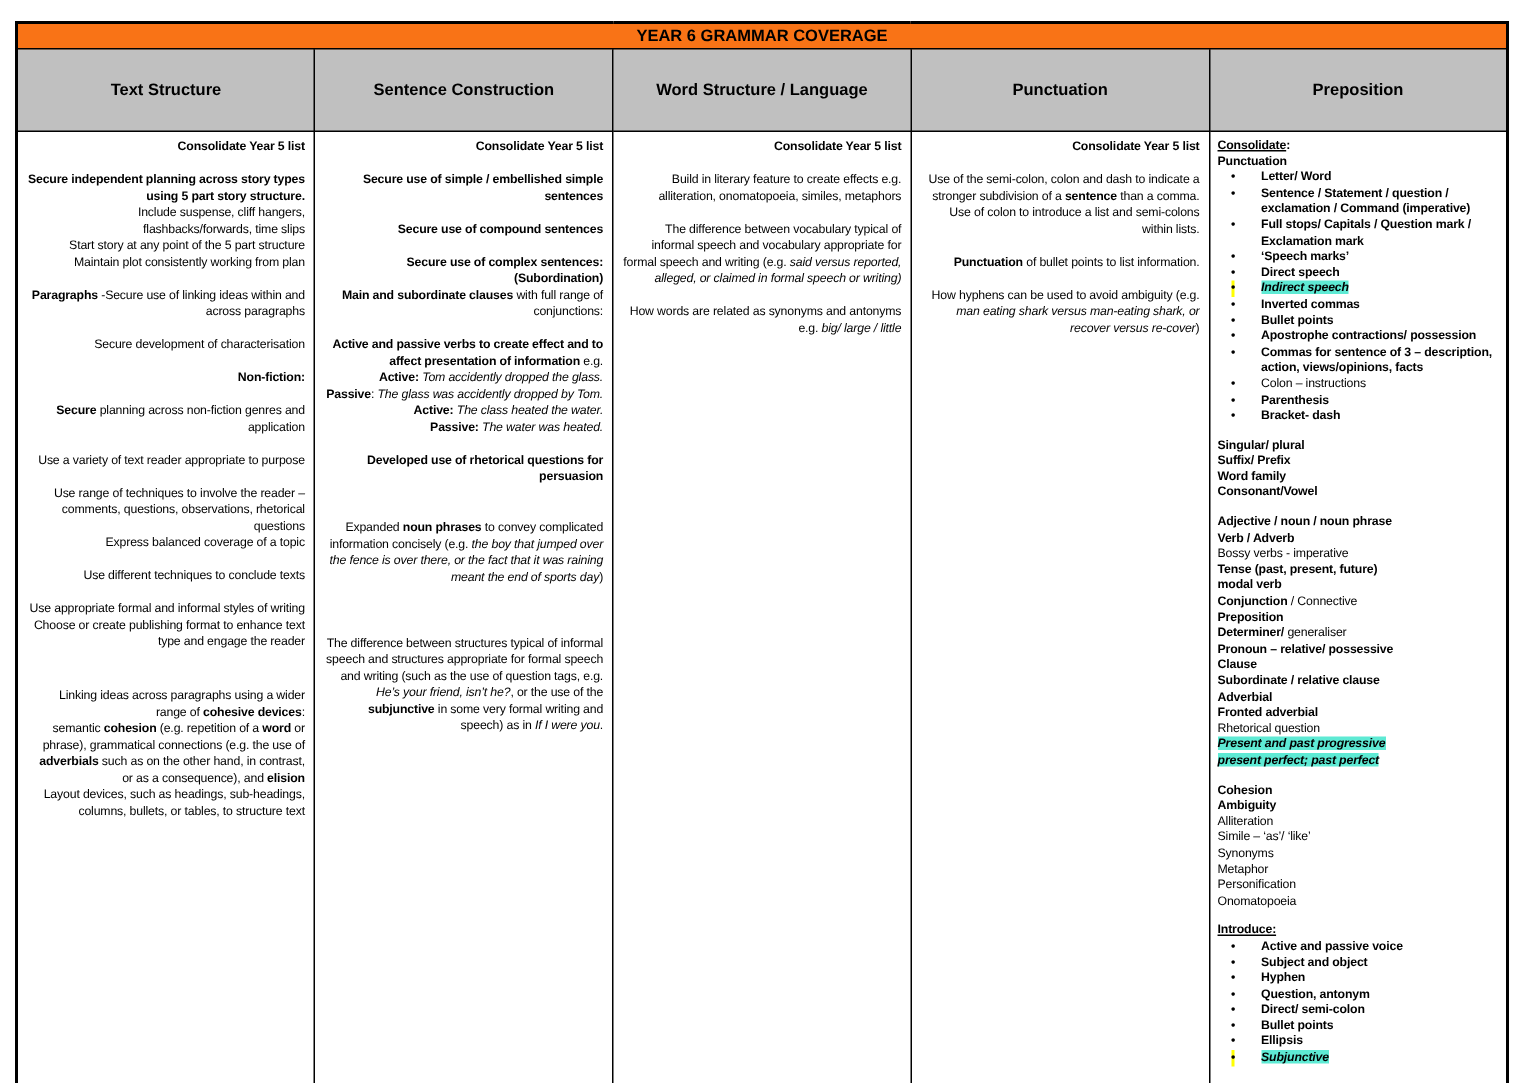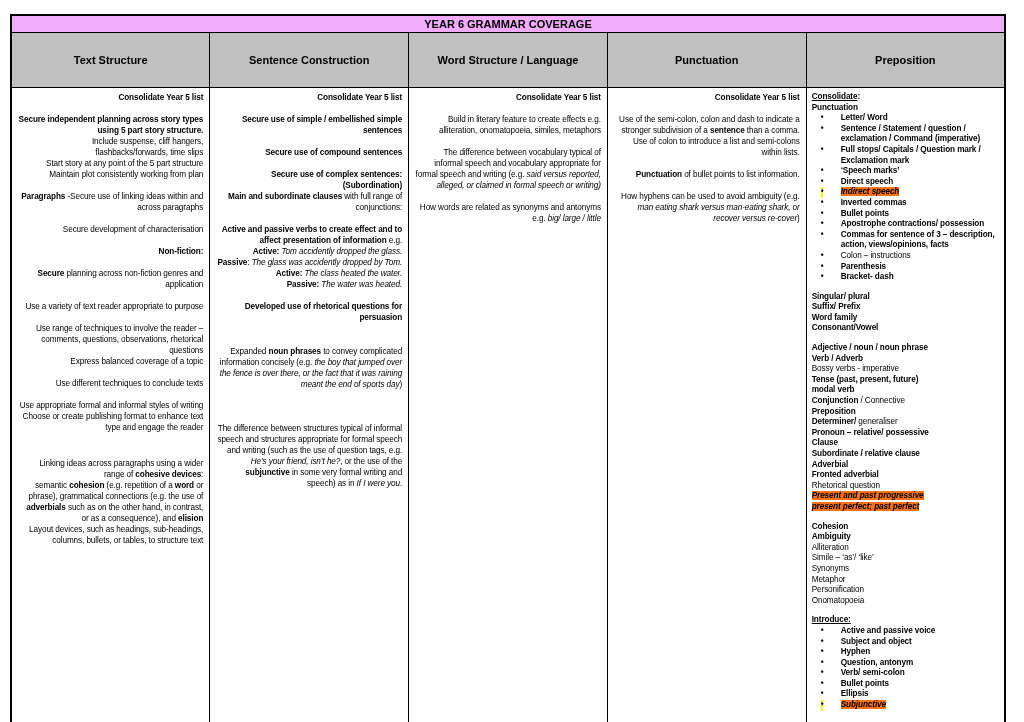--- a/index.html
+++ b/index.html
@@ -7,42 +7,42 @@
     width:1024px;height:722px;background:#ffffff;
     font-family:"Liberation Sans",sans-serif;color:#000;
     position:relative;overflow:hidden;
   }
   .doc{position:absolute;left:10px;top:14px;width:996px;}
   table.grid{
     border-collapse:collapse;table-layout:fixed;width:996px;
     border:2px solid #000;
   }
   td.title{
-    background:#f0abfc;border:1px solid #000;
+    background:#f97316;border:1px solid #000;
     font-size:11px;font-weight:bold;text-align:center;
     height:16px;padding:0 2px;
   }
   th.hdr{
     background:#c0c0c0;border:1px solid #000;
     font-size:11px;font-weight:bold;text-align:center;vertical-align:middle;
     height:26px;padding:14px 2px;
   }
   td.cell{
     border:1px solid #000;background:#fff;vertical-align:top;
     height:653px;padding:4px 6px 4px 6px;
     font-size:8.2px;line-height:11px;letter-spacing:-0.1px;
   }
   td.cell-terminology{line-height:10.6px;padding-left:5px;padding-right:4px;}
   .para{margin:0 0 11px 0;text-align:right;}
   .line{margin:0;}
   .blist{margin:0;}
   .bitem{position:relative;padding-left:29px;margin:0;}
   .bitem::before{content:"\2022";position:absolute;left:9px;top:0;font-weight:bold;}
   .bitem.hlb::before{background:#ffff00;}
-  mark{background:#f97316;font-weight:bold;font-style:italic;color:#000;margin-top:40px;}
+  mark{background:#5eead4;font-weight:bold;font-style:italic;color:#000;margin-top:40px;}
   b{font-weight:bold;}
   i{}
   u{}
 </style>
 </head>
 <body>
 
 <div class="doc">
   <table class="grid">
     <tbody>
@@ -144,21 +144,21 @@
             <div class="line">Metaphor</div>
             <div class="line">Personification</div>
             <div class="line">Onomatopoeia</div>
             <div class="gap" style="height: 9px;"></div>
             <div class="line"><b><u>Introduce:</u></b></div>
             <div class="blist">
               <div class="bitem"><b>Active and passive voice</b></div>
               <div class="bitem"><b>Subject and object</b></div>
               <div class="bitem"><b>Hyphen</b></div>
               <div class="bitem"><b>Question, antonym</b></div>
-              <div class="bitem"><b>Verb/ semi-colon</b></div>
+              <div class="bitem"><b>Direct/ semi-colon</b></div>
               <div class="bitem"><b>Bullet points</b></div>
               <div class="bitem"><b>Ellipsis</b></div>
               <div class="bitem hlb"><mark>Subjunctive</mark></div>
             </div>
           </td>
         </tr>
     </tbody>
   </table>
 </div>
 

